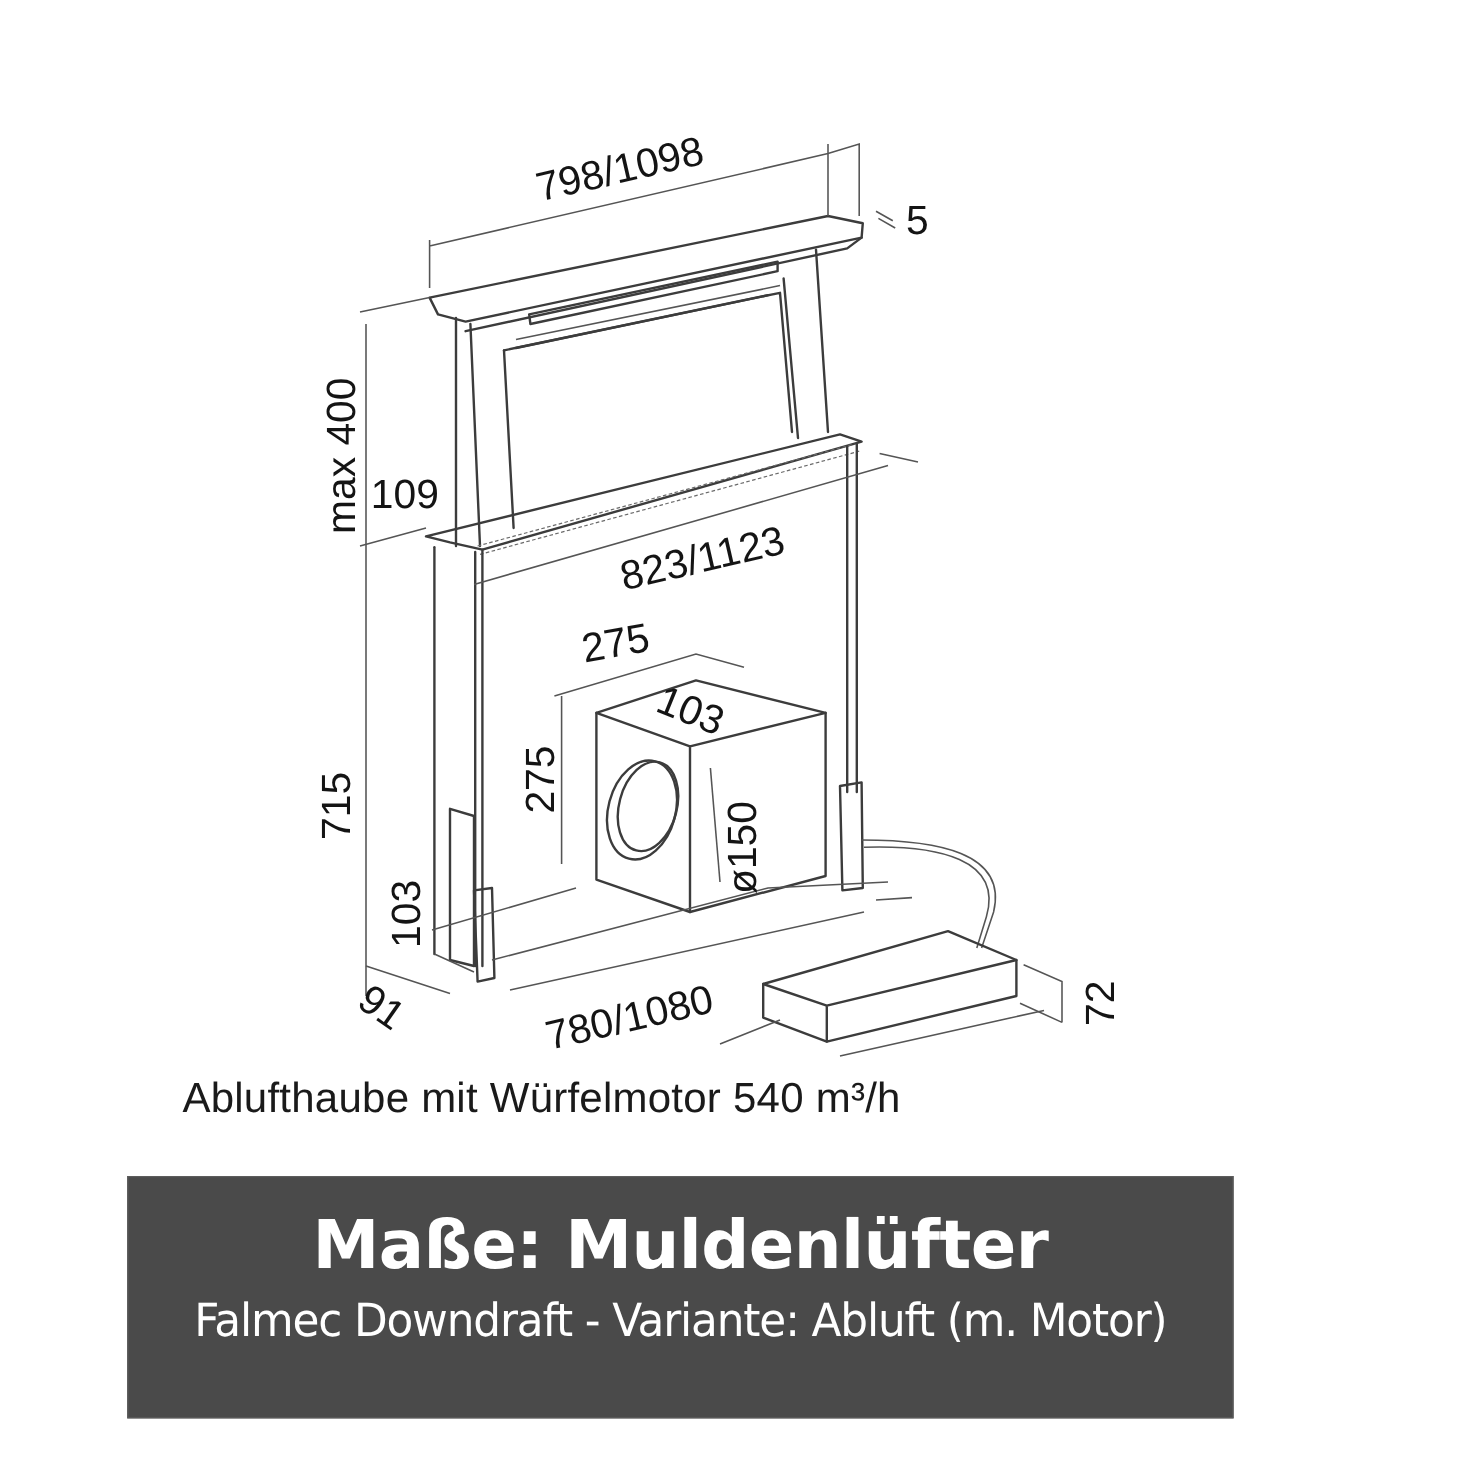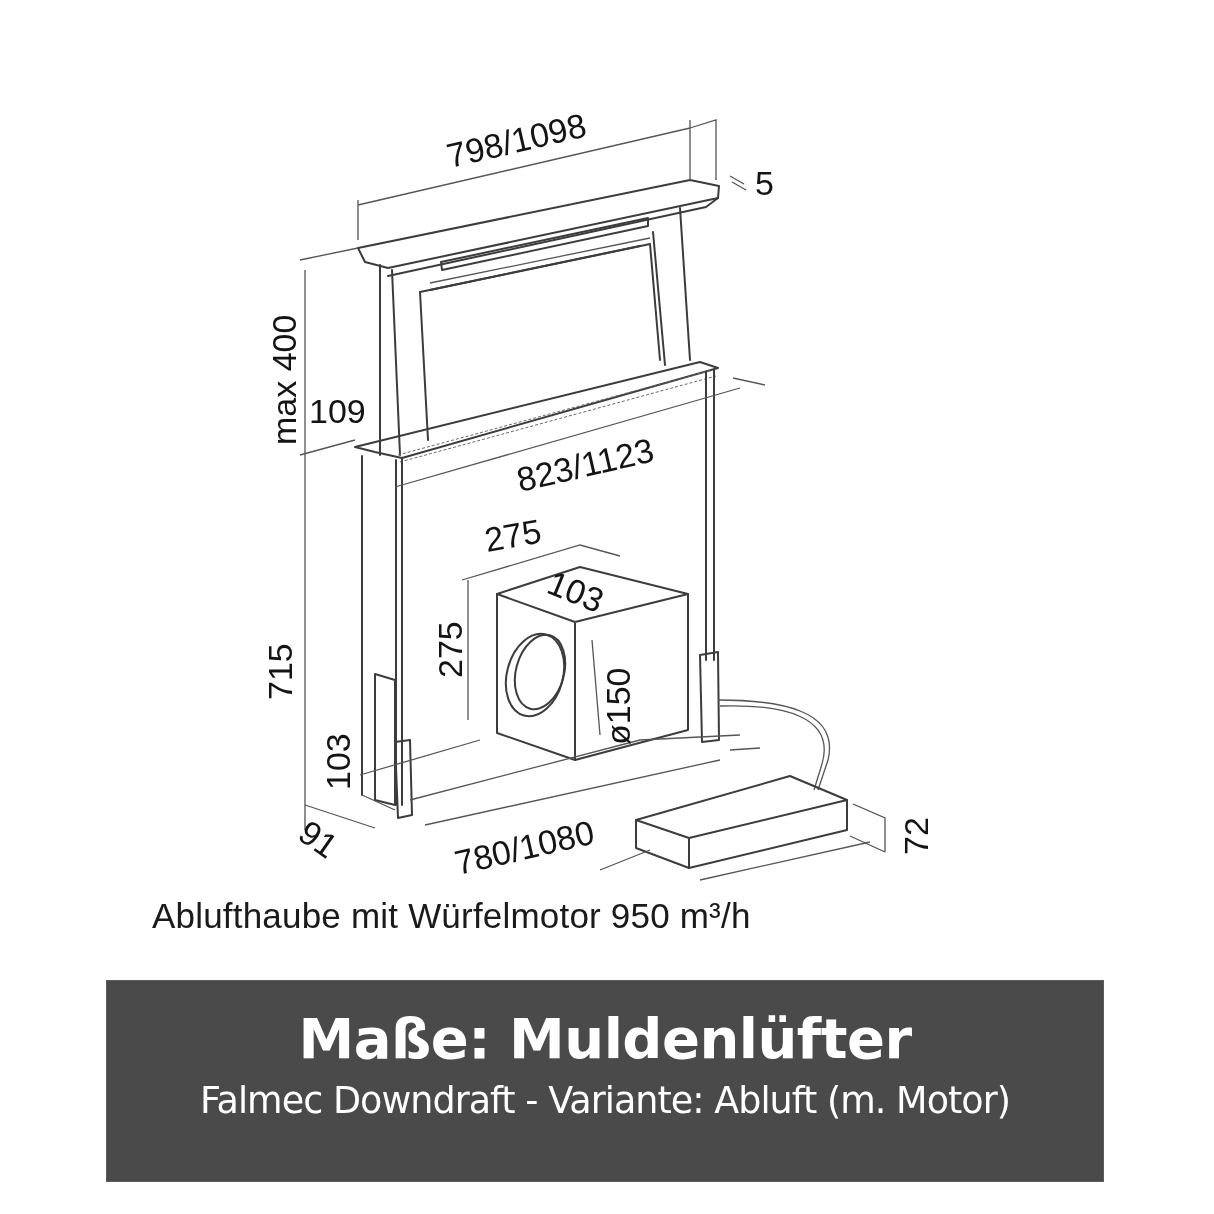--- a/index.html
+++ b/index.html
@@ -1,20 +1,20 @@
 <!DOCTYPE html>
 <html><head>
 <meta charset="utf-8">
 <style>
   html, body { margin: 0; padding: 0; background: #ffffff; }
   body { width: 1214px; height: 1214px; position: relative; overflow: hidden; font-family: "Liberation Sans", sans-serif; }
   .diagram { position: absolute; left: 0; top: 0; width: 1214px; height: 960px; }
   .dim-label { font-family: "Liberation Sans", sans-serif; font-size: 34px; fill: #141414; font-weight: 400; }
   .caption { position: absolute; left: 152px; top: 896px; font-family: "Liberation Sans", sans-serif; font-size: 35px; color: #1a1a1a; letter-spacing: 0.2px; white-space: nowrap; }
-  .banner { position: absolute; left: 106px; top: 980px; width: 998px; height: 202px; background: #4a4a4a; border: 1px solid #5c5c5c; box-sizing: border-box; display: flex; flex-direction: column; align-items: center; }
+  .banner { position: absolute; left: 106px; top: 980px; width: 922px; height: 202px; background: #4a4a4a; border: 1px solid #5c5c5c; box-sizing: border-box; display: flex; flex-direction: column; align-items: center; }
   .banner-title { margin-top: 27px; font-family: "DejaVu Sans", sans-serif; font-weight: 700; font-size: 56px; color: #ffffff; line-height: 1.1; letter-spacing: -0.5px; white-space: nowrap; }
   .banner-sub { margin-top: 10px; font-family: "DejaVu Sans", sans-serif; font-weight: 400; font-size: 38px; color: #ffffff; line-height: 1.1; letter-spacing: -1px; white-space: nowrap; transform: scaleX(0.96); }
   .ln { stroke: #3c3c3c; stroke-width: 2; fill: none; stroke-linejoin: round; stroke-linecap: round; }
   .lt { stroke: #555; stroke-width: 1.3; fill: none; }
   .hatch { stroke: #6a6a6a; stroke-width: 1; fill: none; stroke-dasharray: 3 2; }
 </style>
 </head>
 <body>
 
 <svg class="diagram" viewBox="0 0 1214 960" xmlns="http://www.w3.org/2000/svg">
@@ -88,18 +88,18 @@
   <text class="dim-label" transform="translate(545,592) rotate(22)">103</text>
   <text class="dim-label" transform="translate(462,678) rotate(-90)">275</text>
   <text class="dim-label" transform="translate(630,745) rotate(-90)">ø150</text>
   <text class="dim-label" transform="translate(292,700) rotate(-90)">715</text>
   <text class="dim-label" transform="translate(350,790) rotate(-90)">103</text>
   <text class="dim-label" transform="translate(296,838) rotate(35)">91</text>
   <text class="dim-label" transform="translate(458,875) rotate(-13)">780/1080</text>
   <text class="dim-label" transform="translate(928,855) rotate(-90)">72</text>
 </svg>
 
-<div class="caption">Ablufthaube mit Würfelmotor 950 m³/h</div>
+<div class="caption">Ablufthaube mit Würfelmotor 540 m³/h</div>
 
 <div class="banner">
   <div class="banner-title">Maße: Muldenlüfter</div>
   <div class="banner-sub">Falmec Downdraft - Variante: Abluft (m. Motor)</div>
 </div>
 
 </body></html>

